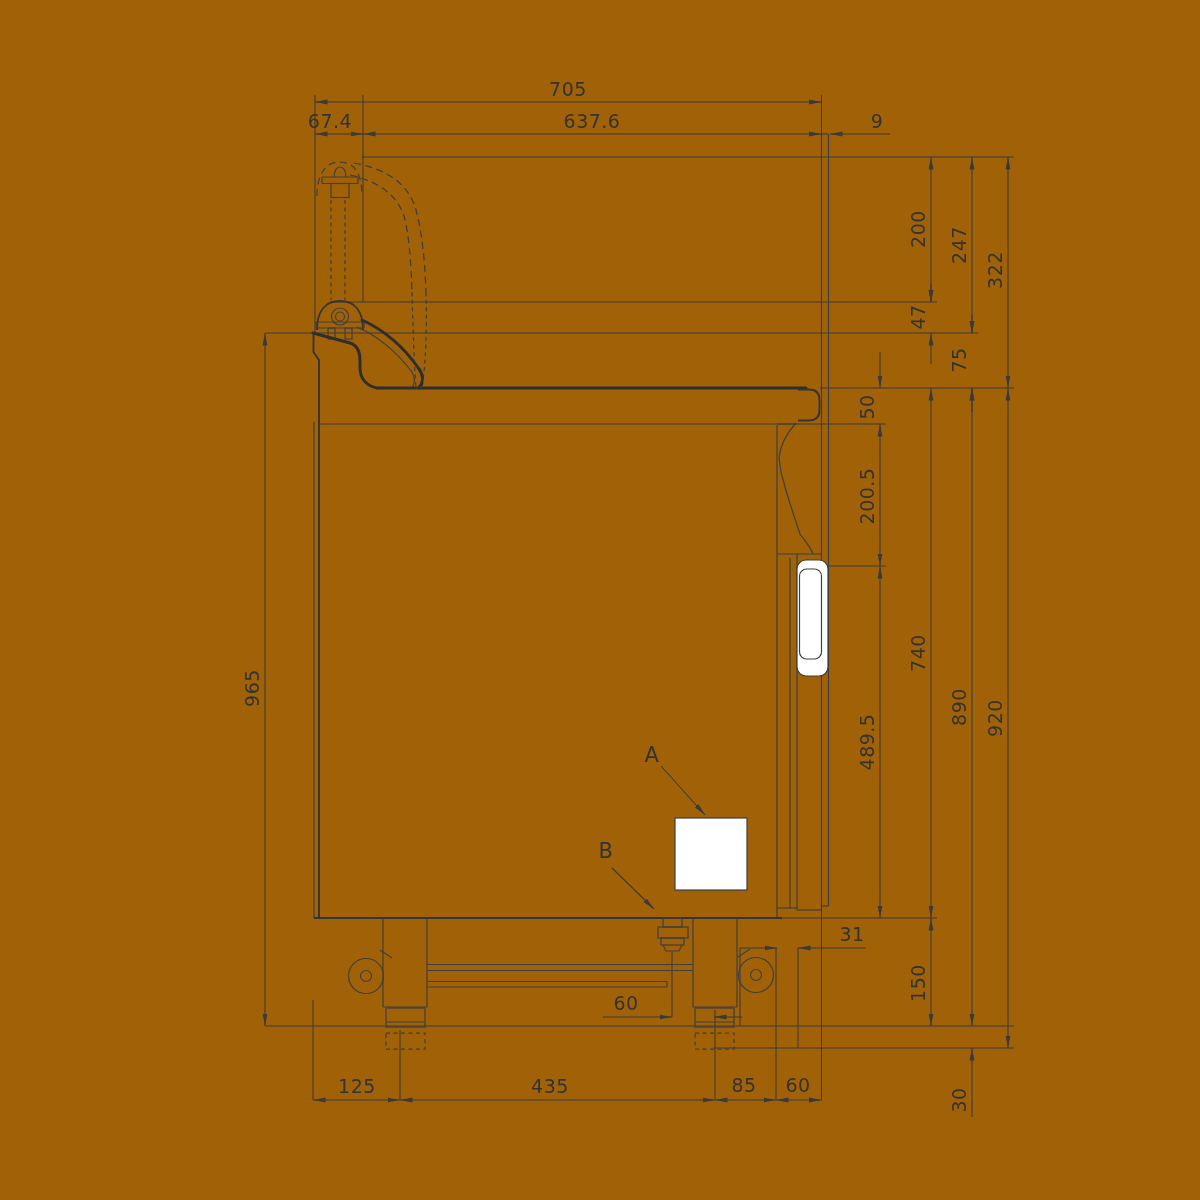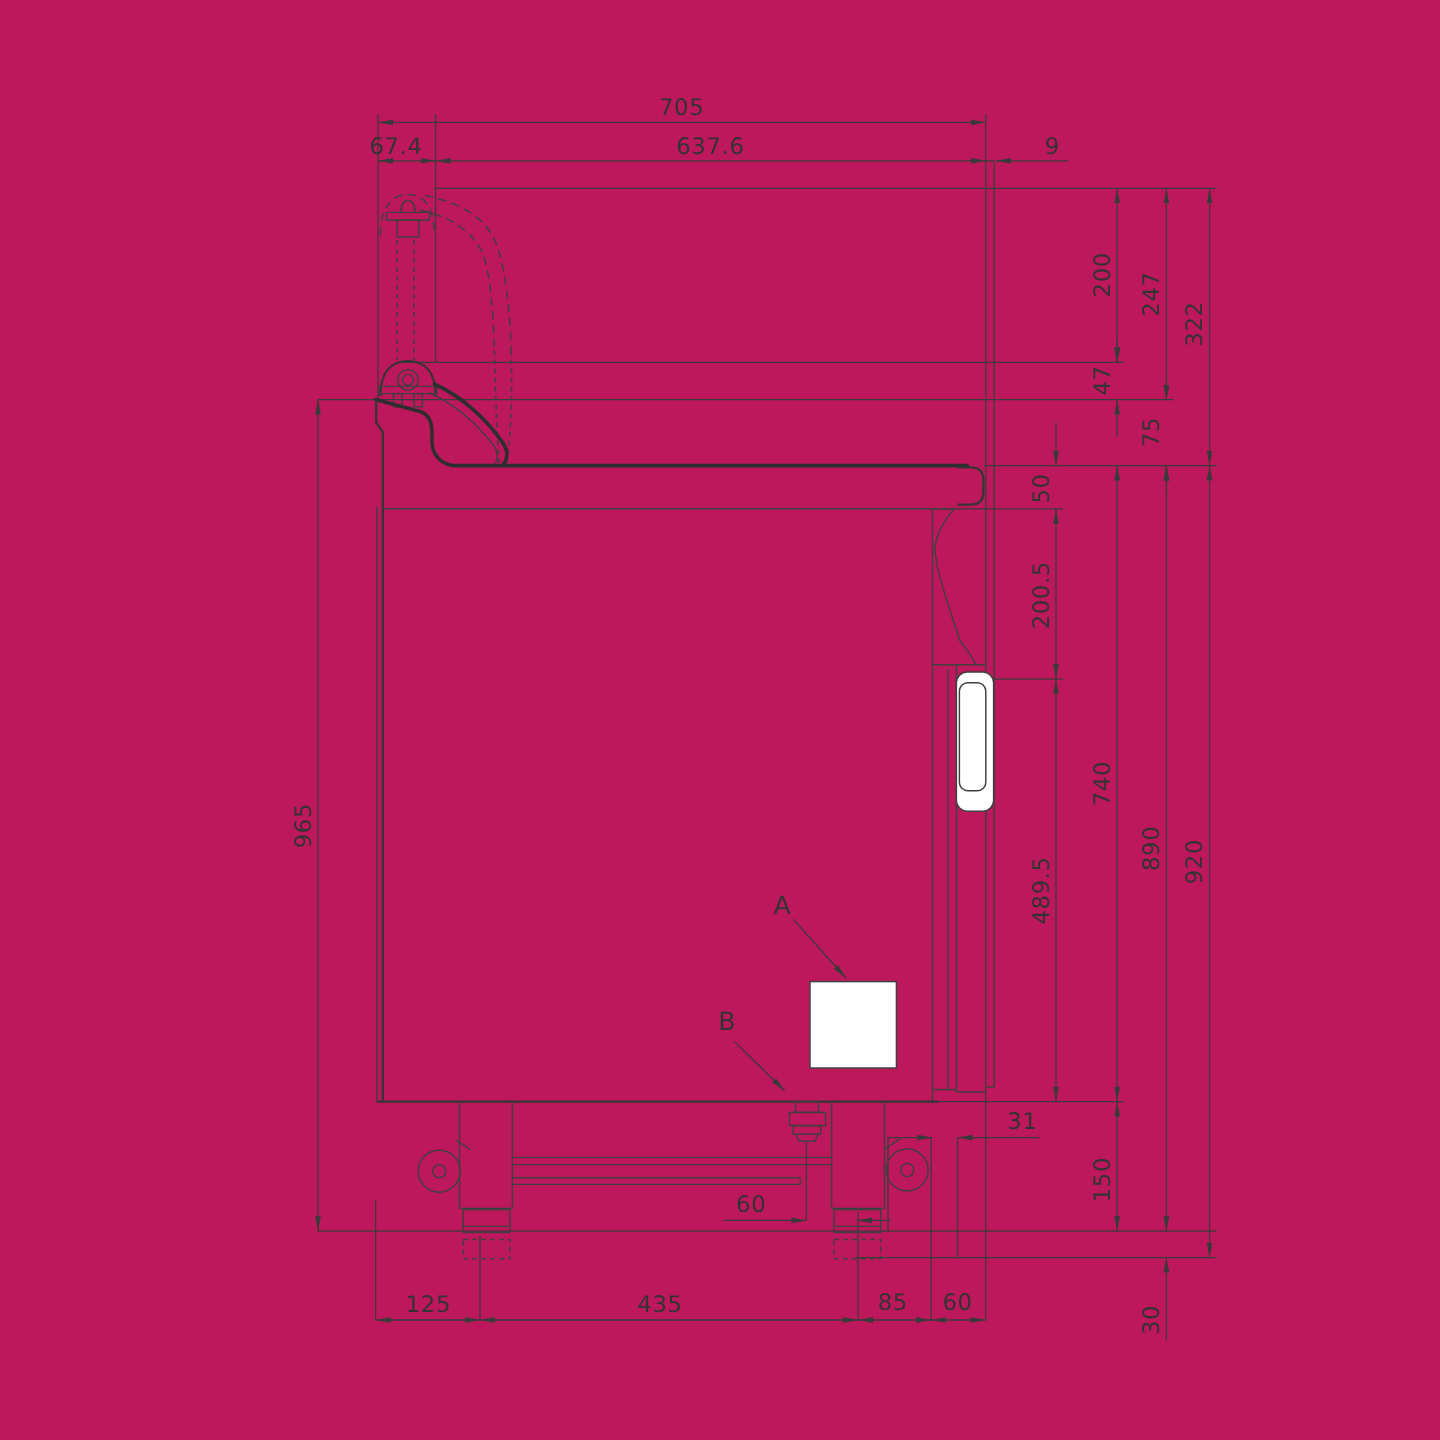--- a/index.html
+++ b/index.html
@@ -1,16 +1,16 @@
 <!DOCTYPE html>
 <html><head>
 <meta charset="utf-8">
 <style>
   html,body{margin:0;padding:0;background:#fff;}
-  .stage{width:1200px;height:1200px;background:#be185d;position:relative;overflow:hidden;}
+  .stage{width:1200px;height:1200px;background:#a16207;position:relative;overflow:hidden;}
   svg{display:block;}
   .ln{stroke:#3f3f3f;stroke-width:1.2;fill:none;}
   .md{stroke:#353535;stroke-width:1.9;fill:none;}
   .tk{stroke:#2e2e2e;stroke-width:3;fill:none;stroke-linecap:round;}
   .dm{stroke:#3a3a3a;stroke-width:1.05;fill:none;}
   .ds{stroke:#3f3f3f;stroke-width:1.25;fill:none;stroke-dasharray:7 4.5;}
   .ds2{stroke:#3f3f3f;stroke-width:1.25;fill:none;stroke-dasharray:4 3.5;}
   .wf{fill:#ffffff;}
   text{font-family:"DejaVu Sans",sans-serif;font-size:19px;fill:#333333;letter-spacing:0.5px;}
   text.callout{font-size:21px;}

